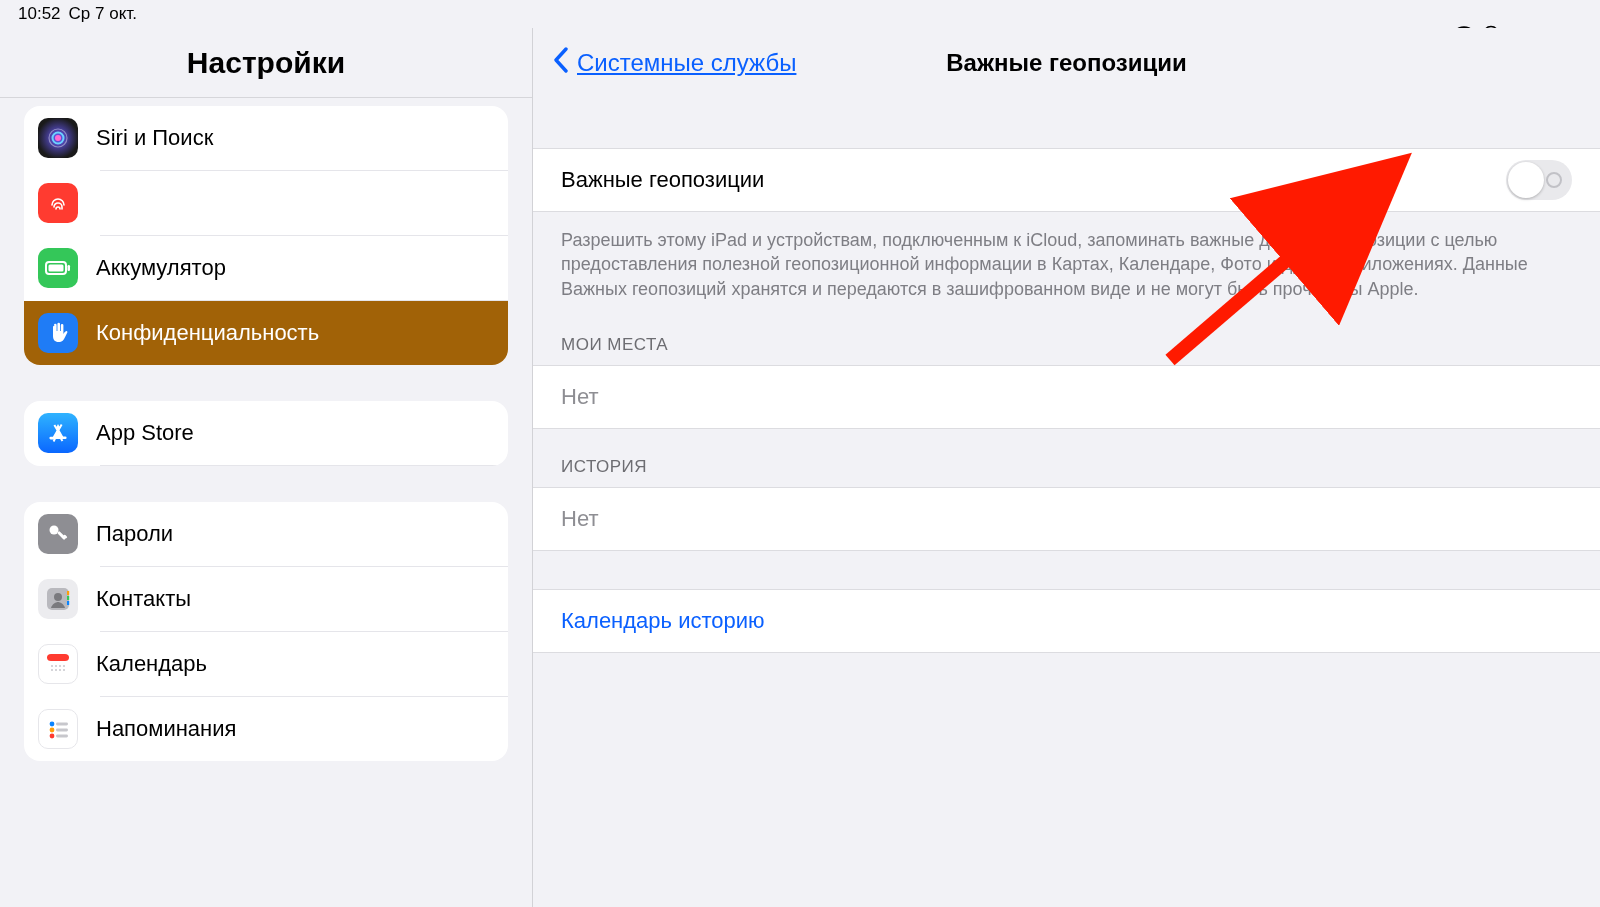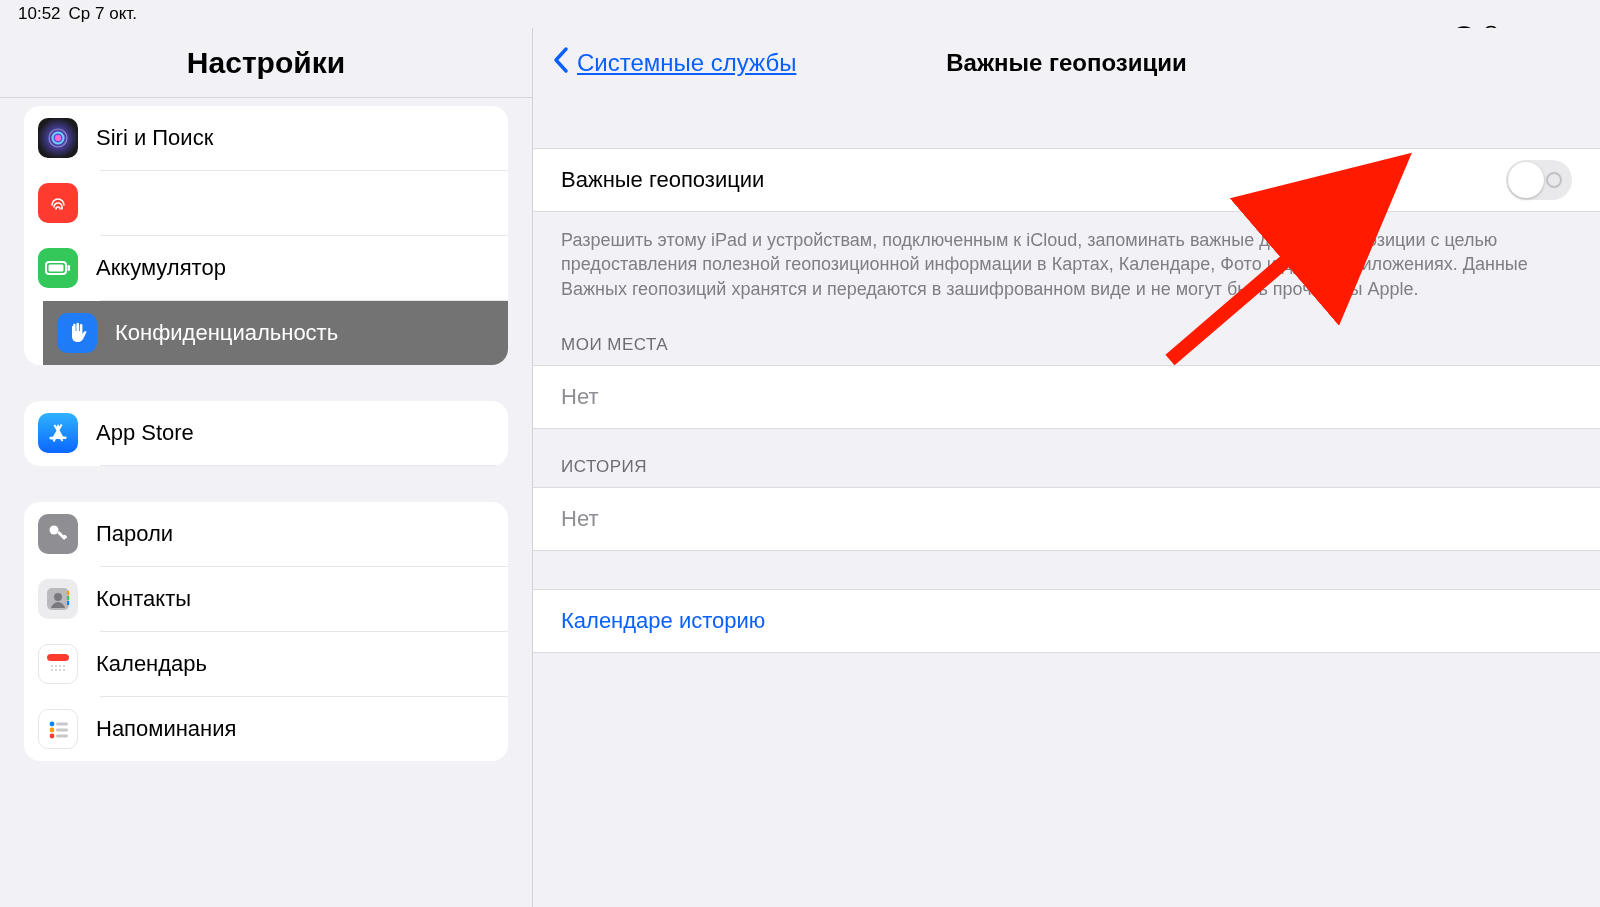--- a/index.html
+++ b/index.html
@@ -24,21 +24,21 @@
   }
 
   .scroll-left { position: absolute; top: 70px; left: 0; right: 0; bottom: 0; overflow: hidden; }
 
   .group { margin: 0 24px 36px 24px; background: #fff; border-radius: 16px; overflow: hidden; }
   .group:first-child { margin-top: 8px; }
   .row {
     display: flex; align-items: center; height: 64px; padding: 0 14px;
   } 
   .row .label { font-size: 22px; color: #000; margin-left: 18px; }
-  .row.selected { background: #737373; margin-left: 19px; }
+  .row.selected { background: #a16207; }
   .row.selected .label { color: #fff; }
   .group .row:first-child { }
   .group .row:not(:first-child) { }
   
   .group .sep { height: 1px; background: #e5e5ea; margin-left: 76px; }
   .group .row { border: none; align-items: center; }
   .icon-box {
     width: 40px; height: 40px; border-radius: 10px; display: flex; align-items: center; justify-content: center; flex-shrink: 0;
   }
 
@@ -270,21 +270,21 @@
       <span class="value-gray">Нет</span>
     </div>
 
     <div class="section-header">ИСТОРИЯ</div>
     <div class="cell">
       <span class="value-gray">Нет</span>
     </div>
 
     <div style="height:38px"></div>
     <div class="cell">
-      <span class="action-blue">Календаре историю</span>
+      <span class="action-blue">Календарь историю</span>
     </div>
 
   </div>
 </div>
 
 <svg class="arrow-overlay" style="left:1150px; top:150px;" width="270" height="230" viewBox="0 0 270 230">
   <defs>
     <marker id="ah" markerWidth="12" markerHeight="12" refX="9" refY="6" orient="auto">
       <path d="M0 0 L12 6 L0 12 z" fill="#ff1a00"></path>
     </marker>

